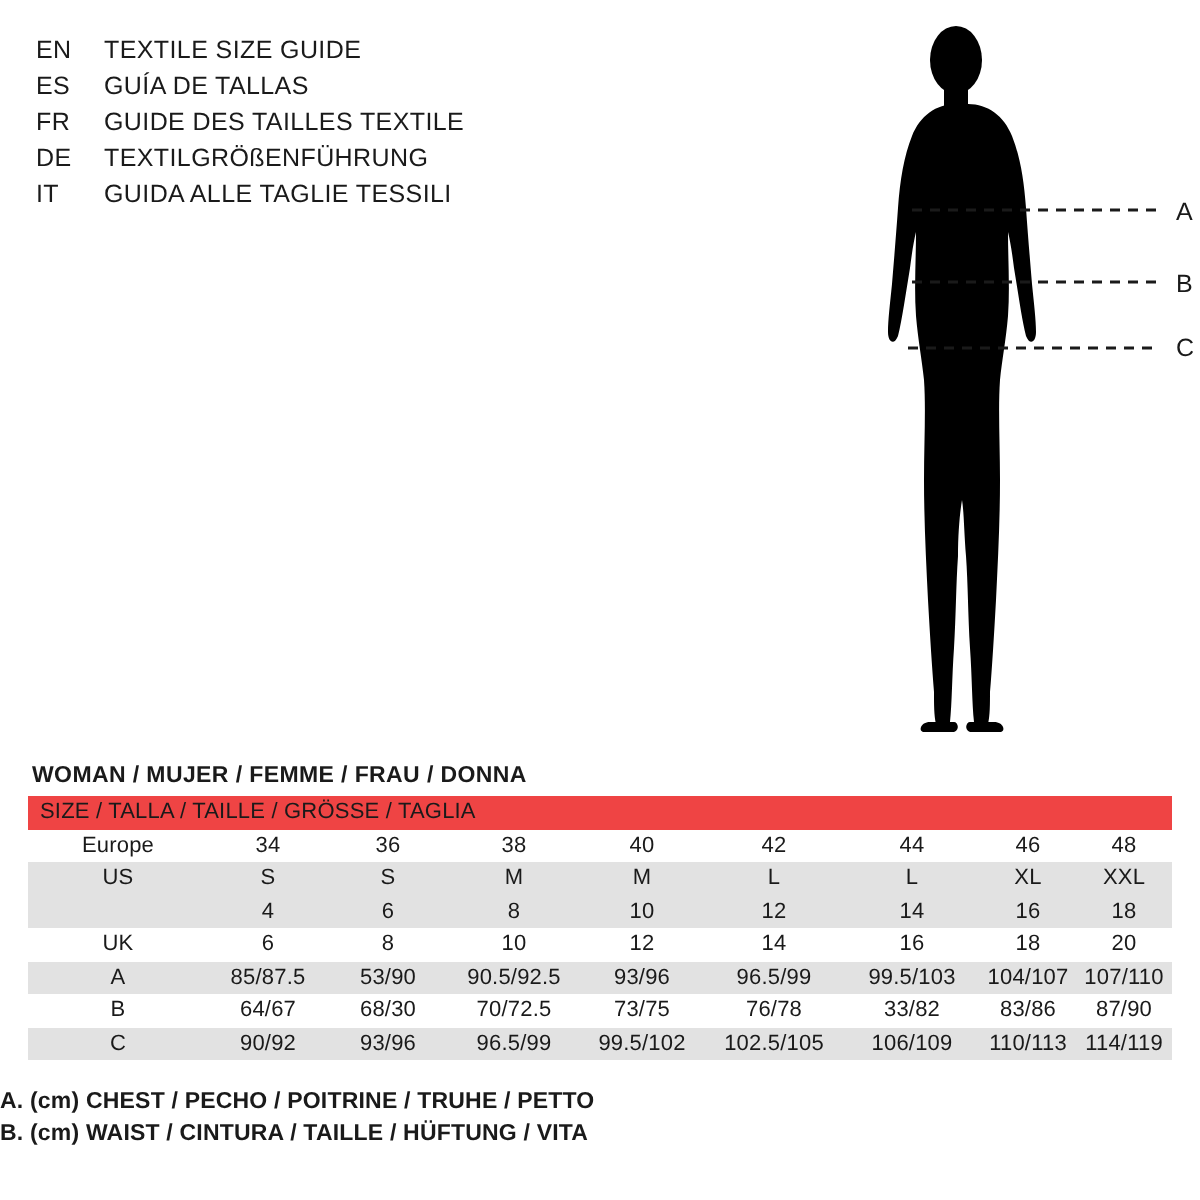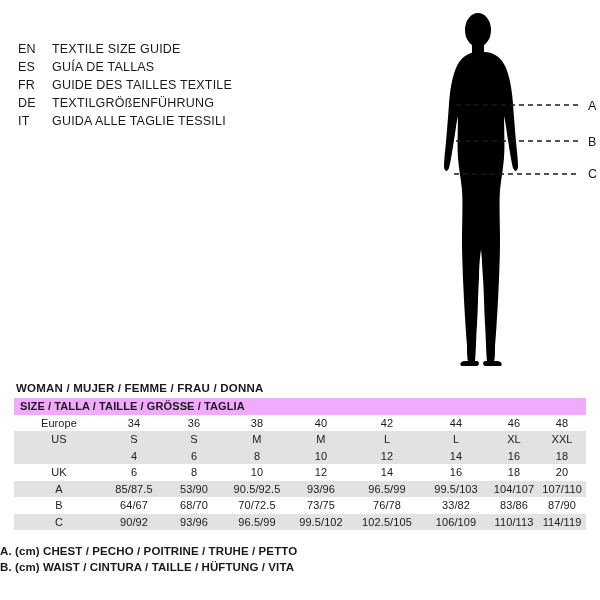--- a/index.html
+++ b/index.html
@@ -38,21 +38,20 @@
   .lang-code {
     width: 34px;
     font-size: 12.5px;
     letter-spacing: .2px;
     color: #1a1a1a;
   }
   .lang-text {
     font-size: 12.5px;
     letter-spacing: .2px;
     color: #1a1a1a;
-    margin-top: 24px;
   }
 
   
   .figure-wrap {
     position: absolute;
     left: 420px;
     top: 8px;
     width: 175px;
     height: 370px;
   }
@@ -91,25 +90,25 @@
   }
   table.size-table td {
     padding: 0;
     height: 16.5px;
     line-height: 16.5px;
     text-align: center;
     color: #1a1a1a;
     letter-spacing: .1px;
   }
   tr.head-row td {
-    background: #f0abfc;
+    background: #ef4444;
     text-align: left;
     padding-left: 6px;
     font-size: 11px;
-    font-weight: bold;
+    font-weight: normal;
   }
   tr.shade td {
     background: #e2e2e2;
   }
   tr.plain td {
     background: #ffffff;
   }
   td.rowlabel {
     text-align: left;
     padding-left: 6px;
@@ -290,21 +289,21 @@
           <td>93/96</td>
           <td>96.5/99</td>
           <td>99.5/103</td>
           <td>104/107</td>
           <td>107/110</td>
         </tr>
 
         <tr class="plain">
           <td class="rowlabel">B</td>
           <td>64/67</td>
-          <td>68/70</td>
+          <td>68/30</td>
           <td>70/72.5</td>
           <td>73/75</td>
           <td>76/78</td>
           <td>33/82</td>
           <td>83/86</td>
           <td>87/90</td>
         </tr>
 
         <tr class="shade">
           <td class="rowlabel">C</td>

